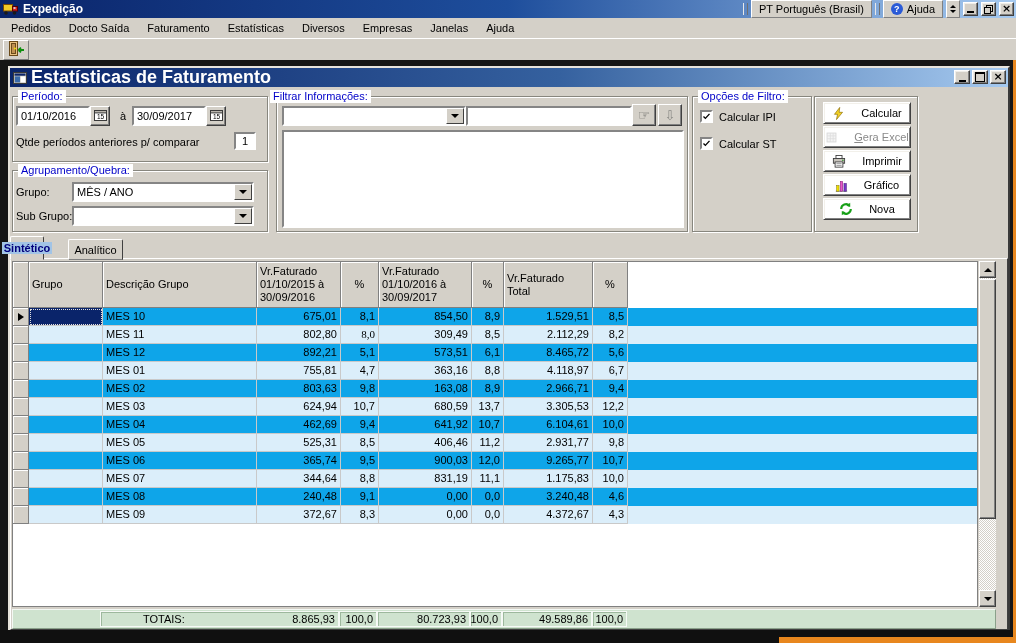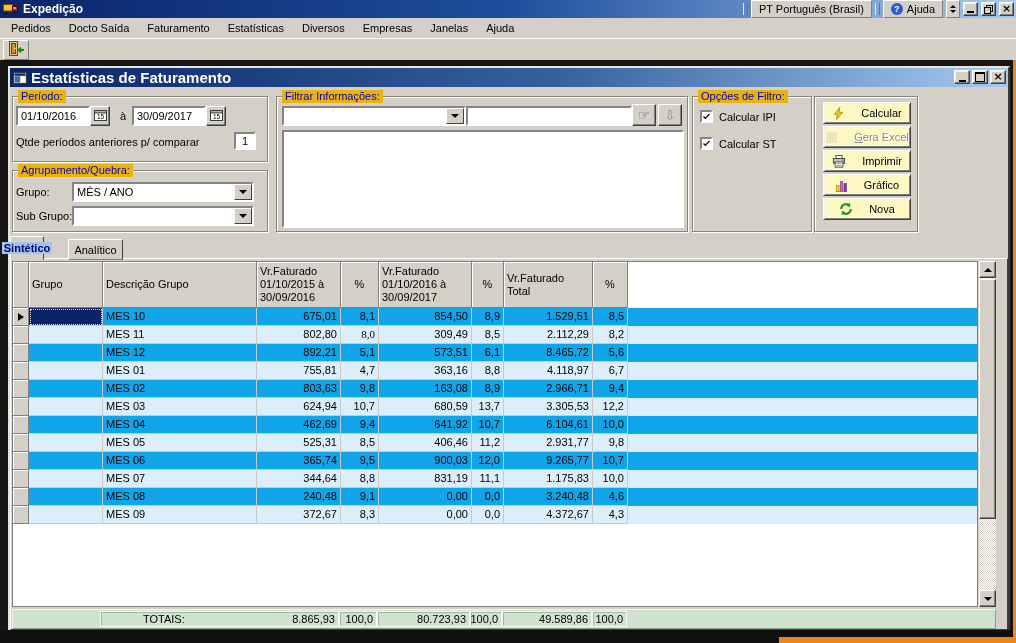--- a/index.html
+++ b/index.html
@@ -39,48 +39,48 @@
   .edge-bottom{position:absolute;left:0;top:570px;width:1016px;height:13px;background:#101010;}
   .edge-orange-b{position:absolute;left:779px;top:577px;width:237px;height:6px;background:#e8871e;}
   .edge-orange-r{position:absolute;left:1013px;top:0;width:3px;height:583px;background:#e8871e;}
   
   .child{position:absolute;left:8px;top:6px;width:1002px;height:566px;background:#d4d0c8;
     border:2px solid;border-color:#e8e4dc #3a3a3a #3a3a3a #e8e4dc;box-sizing:border-box;}
   .child-tb{position:absolute;left:0;top:0;width:998px;height:19px;
     background:linear-gradient(90deg,#0a246a 0%,#35619f 55%,#a6caf0 100%);
     display:flex;align-items:center;color:#fff;}
   .child-tb .wicon{margin:0 4px 0 3px;display:flex;}
-  .child-title{font-weight:bold;font-size:15px;}
+  .child-title{font-weight:bold;font-size:18px;}
   .child-btns{position:absolute;right:2px;top:2px;display:flex;gap:2px;}
   .cbtn{width:16px;height:14px;background:#d4d0c8;border:1px solid;border-color:#fff #404040 #404040 #fff;
     box-shadow:inset -1px -1px 0 #808080,inset 1px 1px 0 #efede8;display:flex;align-items:center;justify-content:center;padding:0;color:#000;}
   .glyph-max{width:8px;height:7px;border:1px solid #000;border-top-width:2px;}
   
   .gb{position:absolute;border:1px solid #87867e;box-shadow:1px 1px 0 #fff,inset 1px 1px 0 #fff;box-sizing:border-box;}
-  .gb-label{position:absolute;background:#eab308;color:#0000c8;padding:0 3px;height:13px;line-height:13px;white-space:nowrap;}
+  .gb-label{position:absolute;background:#ffffff;color:#0000c8;padding:0 3px;height:13px;line-height:13px;white-space:nowrap;}
   .lbl{position:absolute;color:#000;white-space:nowrap;}
   .field{position:absolute;background:#fff;border:2px solid;border-color:#858585 #fff #fff #858585;
     box-sizing:border-box;font-family:"Liberation Sans",sans-serif;font-size:11px;padding:0 3px;color:#000;}
   input.field{outline:none;}
   .sq-btn{position:absolute;background:#d4d0c8;border:1px solid;border-color:#fff #404040 #404040 #fff;
     box-shadow:inset -1px -1px 0 #808080;display:flex;align-items:center;justify-content:center;padding:0;box-sizing:border-box;}
   .combo{position:absolute;background:#fff;border:2px solid;border-color:#858585 #fff #fff #858585;
     box-sizing:border-box;display:flex;align-items:stretch;gap:48px;}
   .combo .val{flex:1;padding:0 3px;line-height:16px;white-space:nowrap;overflow:hidden;}
   .combo .drop{width:16px;background:#d4d0c8;border:1px solid;border-color:#fff #404040 #404040 #fff;
     display:flex;align-items:center;justify-content:center;}
   .tri-dn{width:0;height:0;border-top:4px solid #000;border-left:4px solid transparent;border-right:4px solid transparent;}
   .listbox{position:absolute;background:#fff;border:2px solid;border-color:#858585 #fff #fff #858585;box-sizing:border-box;}
   .cb-col{position:absolute;}
   .cb-row{display:flex;align-items:center;margin-bottom:14px;}
   .cb-box{width:13px;height:13px;background:#fff;border:2px solid;border-color:#858585 #fff #fff #858585;
     box-sizing:border-box;display:flex;align-items:center;justify-content:center;margin-right:6px;}
   
   .actions-col{position:absolute;display:flex;flex-direction:column;gap:2px;padding:6px 9px;box-sizing:border-box;}
-  .win-btn{background:#fef9c3;border:1px solid;border-color:#fff #404040 #404040 #fff;
+  .win-btn{background:#ffffff;border:1px solid;border-color:#fff #404040 #404040 #fff;
     box-shadow:inset 1px 1px 0 #f2f0ea,inset -1px -1px 0 #808080;
     display:flex;align-items:center;justify-content:center;gap:16px;
     font-family:"Liberation Sans",sans-serif;font-size:11px;color:#000;width:88px;height:22px;padding:0;}
   .win-btn .a-ico{display:flex;align-items:center;}
   .win-btn.disabled .a-lbl{color:#8a8a8a;text-shadow:1px 1px 0 #fff;}
   .win-btn.disabled .a-lbl::first-letter{text-decoration:underline;}
   .win-btn.disabled .a-ico{opacity:.4;filter:grayscale(1);}
   
   .tab{position:absolute;background:#d4d0c8;box-sizing:border-box;display:flex;align-items:center;justify-content:center;}
   .tab.active{left:0;top:168px;width:34px;height:24px;z-index:3;
@@ -258,21 +258,21 @@
       </div>
       <span class="lbl" style="left:6px;top:142px;">Sub Grupo:</span>
       <div class="combo" style="left:62px;top:138px;width:182px;height:20px;">
         <span class="val"></span>
         <span class="drop">
             <span class="tri-dn"></span>
           </span>
       </div>
 
       <div class="gb" style="left:266px;top:28px;width:412px;height:136px;"></div>
-      <span class="gb-label" style="left:272px;top:22px;">Filtrar Informações:</span>
+      <span class="gb-label" style="left:260px;top:22px;">Filtrar Informações:</span>
       <div class="combo" style="left:272px;top:38px;width:184px;height:20px;">
         <span class="val"></span>
         <span class="drop">
             <span class="tri-dn"></span>
           </span>
       </div>
       <input class="field" style="left: 456px; top: 38px; width: 166px; height: 20px;" value="">
       <button class="sq-btn" style="left:622px;top:36px;width:24px;height:22px;">
           <span class="hand-glyph">☞</span>
         </button>

